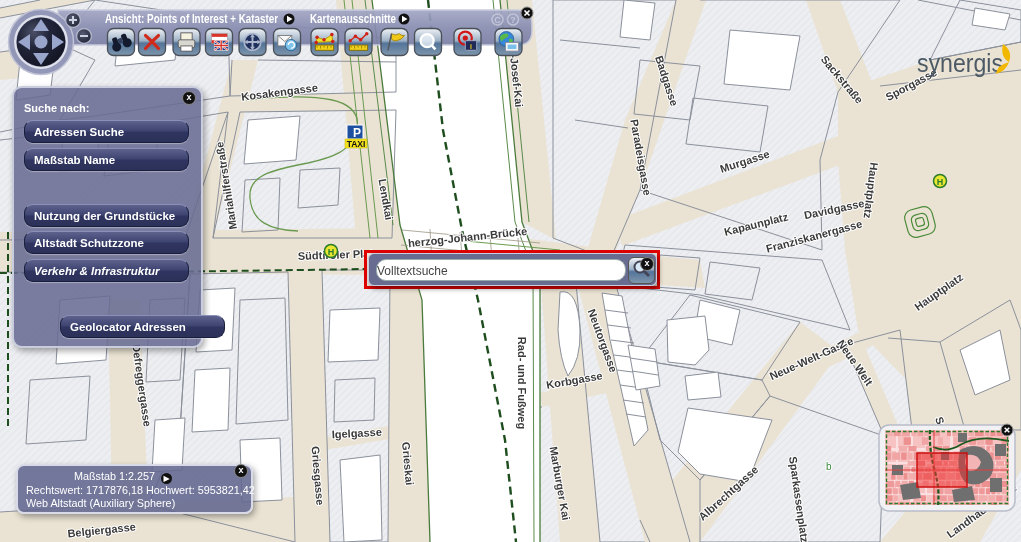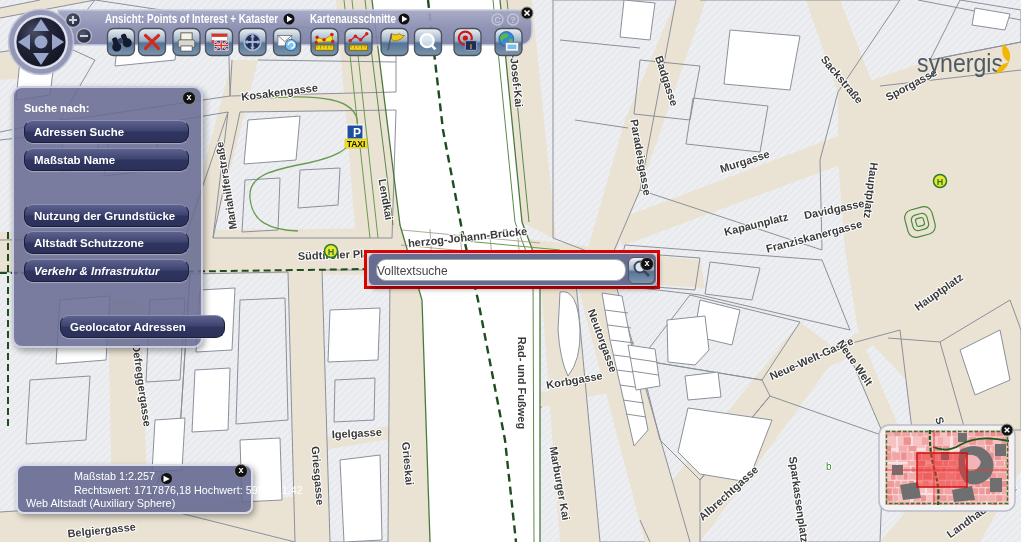--- a/index.html
+++ b/index.html
@@ -609,21 +609,21 @@
   <div class="sbtn" style="top:116px;">Nutzung der Grundstücke</div>
   <div class="sbtn" style="top:171px;font-style:italic;">Verkehr &amp; Infrastruktur</div>
   <div class="sbtn" style="top:227px;margin-left:36px;">Geolocator Adressen</div>
 </div>
 <style>
   .sbtn{position:absolute;left:10px;width:165px;height:23px;border-radius:9px;color:#fff;font-size:11.5px;font-weight:bold;line-height:23px;padding-left:9px;box-sizing:border-box;background:linear-gradient(#5c628c,#3e4470 48%,#2f3560 52%,#2b3158);border:1px solid #181e3c;border-top-color:#8a90b8;box-shadow:0 1px 1px rgba(255,255,255,0.35);}
 </style>
 
 <div class="ov" style="left:16px;top:464px;width:233px;height:46px;background:rgba(98,102,142,0.88);border:2px solid #d8dae8;border-radius:8px;box-shadow:2px 3px 6px rgba(0,0,0,0.35);color:#fff;font-size:10.8px;white-space:nowrap;">
   <div style="position:absolute;left:8px;top:4px;margin-left:48px;">Maßstab 1:2.257&nbsp; <span style="display:inline-block;width:11px;height:11px;border-radius:50%;background:#111;color:#fff;font-size:8px;text-align:center;line-height:11px;vertical-align:-1px;">▶</span></div>
-  <div style="position:absolute;left:8px;top:18px;margin-left:48px;">Rechtswert: 1717876,18 Hochwert: 5953821,42</div>
+  <div style="position:absolute;left:8px;top:18px;">Rechtswert: 1717876,18 Hochwert: 5953821,42</div>
   <div style="position:absolute;left:8px;top:31px;">Web Altstadt (Auxiliary Sphere)</div>
   <div style="position:absolute;right:3px;top:-2px;width:12px;height:12px;border-radius:50%;background:#111;border:1px solid #888;color:#fff;font-size:9px;font-weight:bold;text-align:center;line-height:11px;">x</div>
 </div>
 
 <div class="ov" style="left:364px;top:250px;width:296px;height:39px;border:3px solid #e00000;background:#e9e3da;box-sizing:border-box;">
   <div style="position:absolute;left:1px;top:0px;width:287px;height:31px;background:rgba(97,101,140,0.95);border:1.5px solid #c9ccdd;border-radius:6px;box-shadow:2px 3px 5px rgba(0,0,0,0.4);">
     <div style="position:absolute;left:7px;top:4.5px;width:250px;height:22px;background:#fff;border:1px solid #9aa;border-radius:10px;color:#444;font-size:12px;line-height:22px;box-sizing:border-box;">Volltextsuche</div>
     <div style="position:absolute;left:259px;top:3px;width:25px;height:25px;border-radius:6px;background:linear-gradient(#eef2f6,#9fb2c6 45%,#54749a 55%,#7e96ac);border:1.5px solid #555;"></div>
     <svg style="position:absolute;left:261px;top:4px;" width="22" height="22" viewBox="0 0 22 22">
           <circle cx="10" cy="9" r="5.5" fill="#d8e8f4" stroke="#445" stroke-width="2"></circle>

